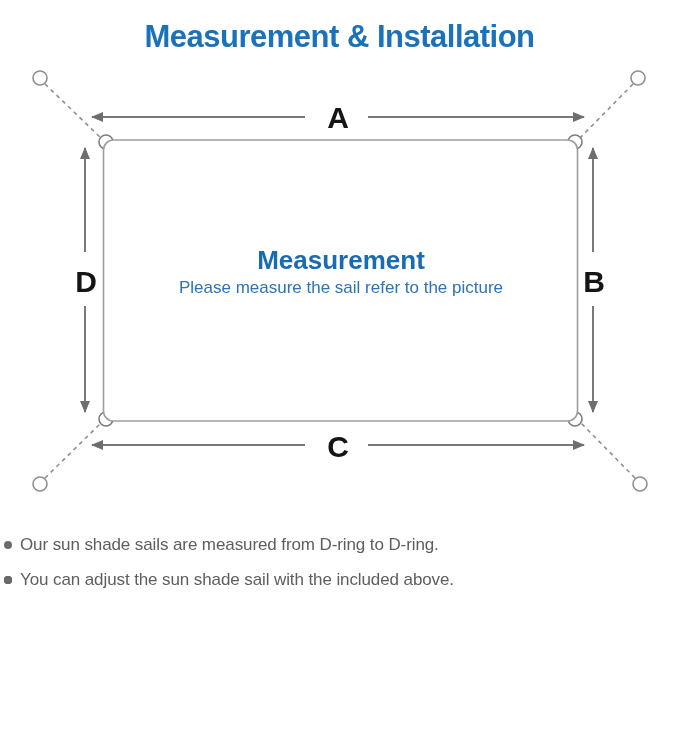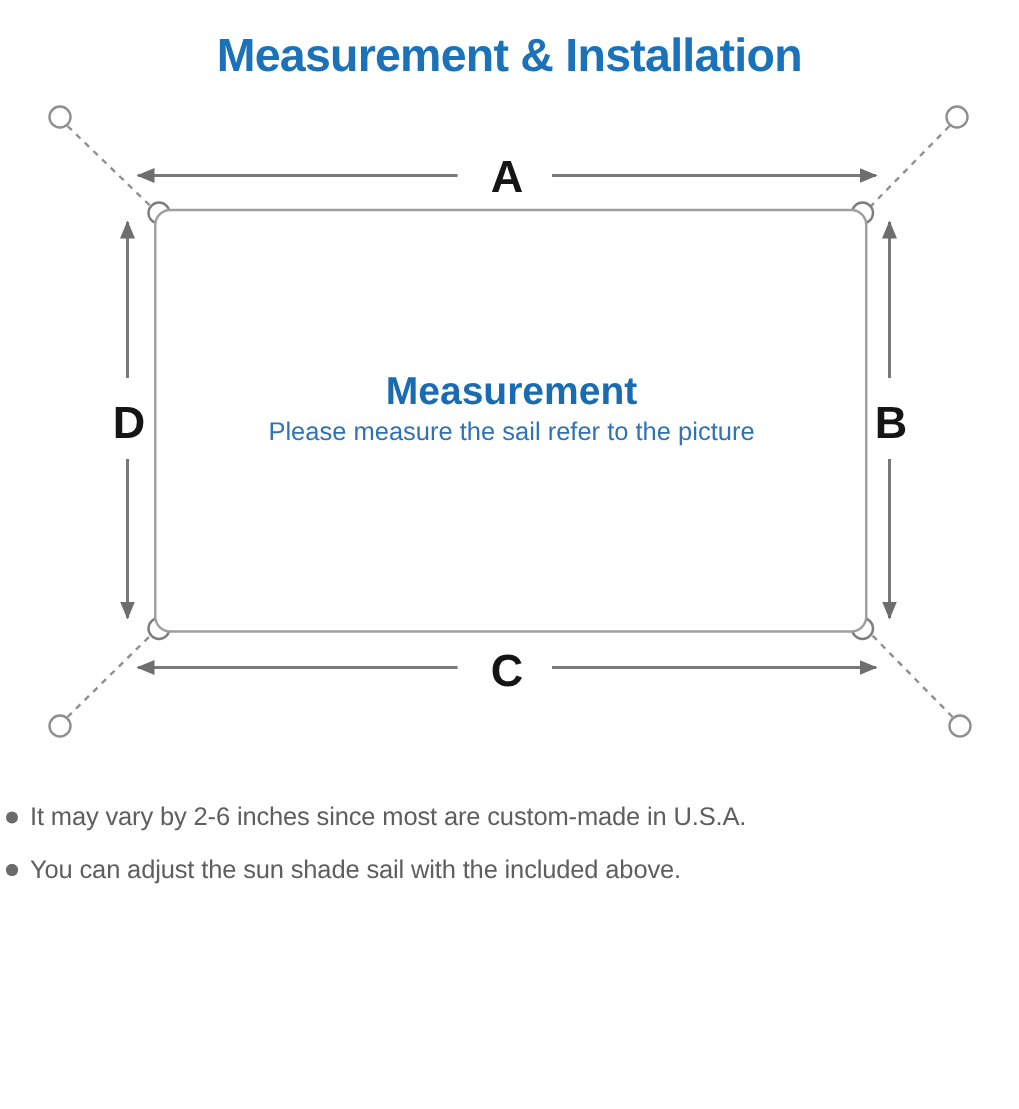--- a/index.html
+++ b/index.html
@@ -106,21 +106,24 @@
       <text x="86" y="292">D</text>
     </g>
 
     <text x="341" y="269" text-anchor="middle" font-family="Liberation Sans, sans-serif" font-weight="700" font-size="26" fill="#1a6cb2">Measurement</text>
     <text x="341" y="293" text-anchor="middle" font-family="Liberation Sans, sans-serif" font-size="17" fill="#2f72b5">Please measure the sail refer to the picture</text>
   </svg>
 
   <ul class="bullet-list">
     <li class="bullet-item">
       <span class="bullet-dot"></span>
-      <span>It may vary by 2-6 inches since most are custom-made in U.S.A.</span>
+      <span>Our sun shade sails are measured from D-ring to D-ring.</span>
+    </li>
+    <li class="bullet-item">
+      <span class="bullet-dot"></span>
     </li>
     <li class="bullet-item">
       <span class="bullet-dot"></span>
     </li>
     <li class="bullet-item">
       <span class="bullet-dot"></span>
       <span>You can adjust the sun shade sail with the included above.</span>
     </li>
   </ul>
 

